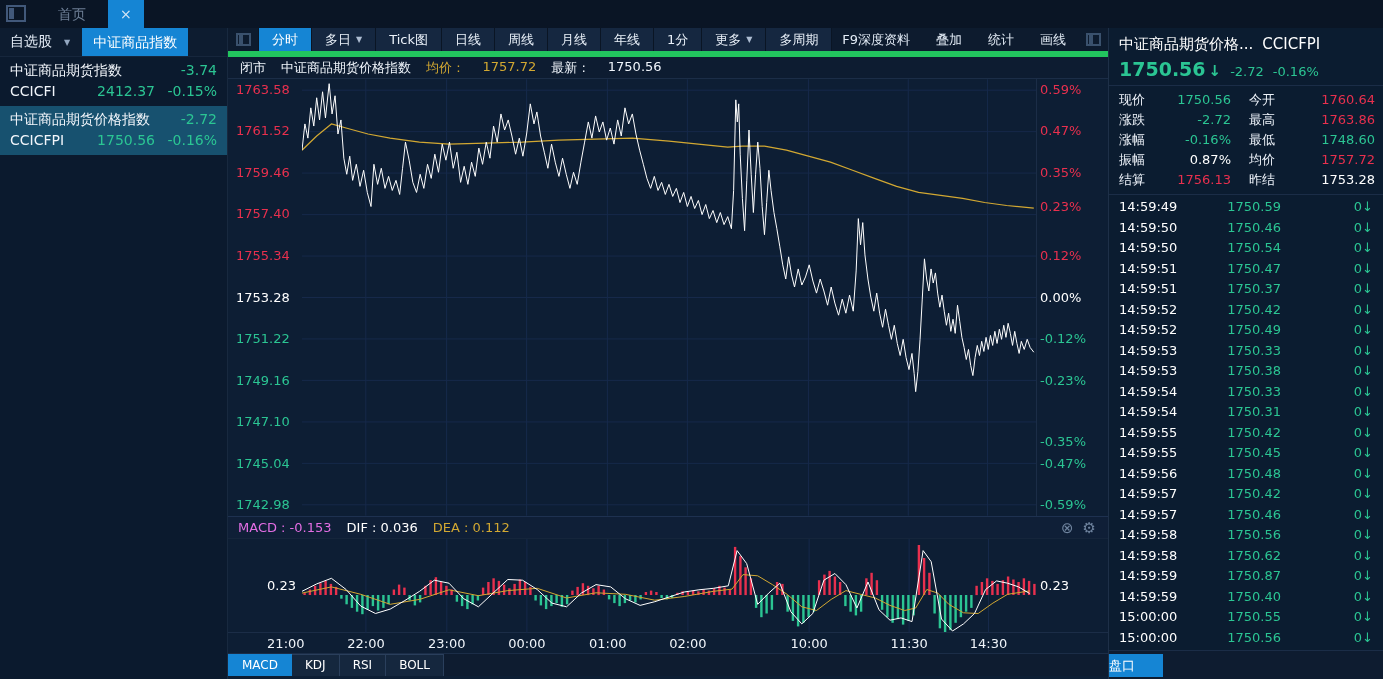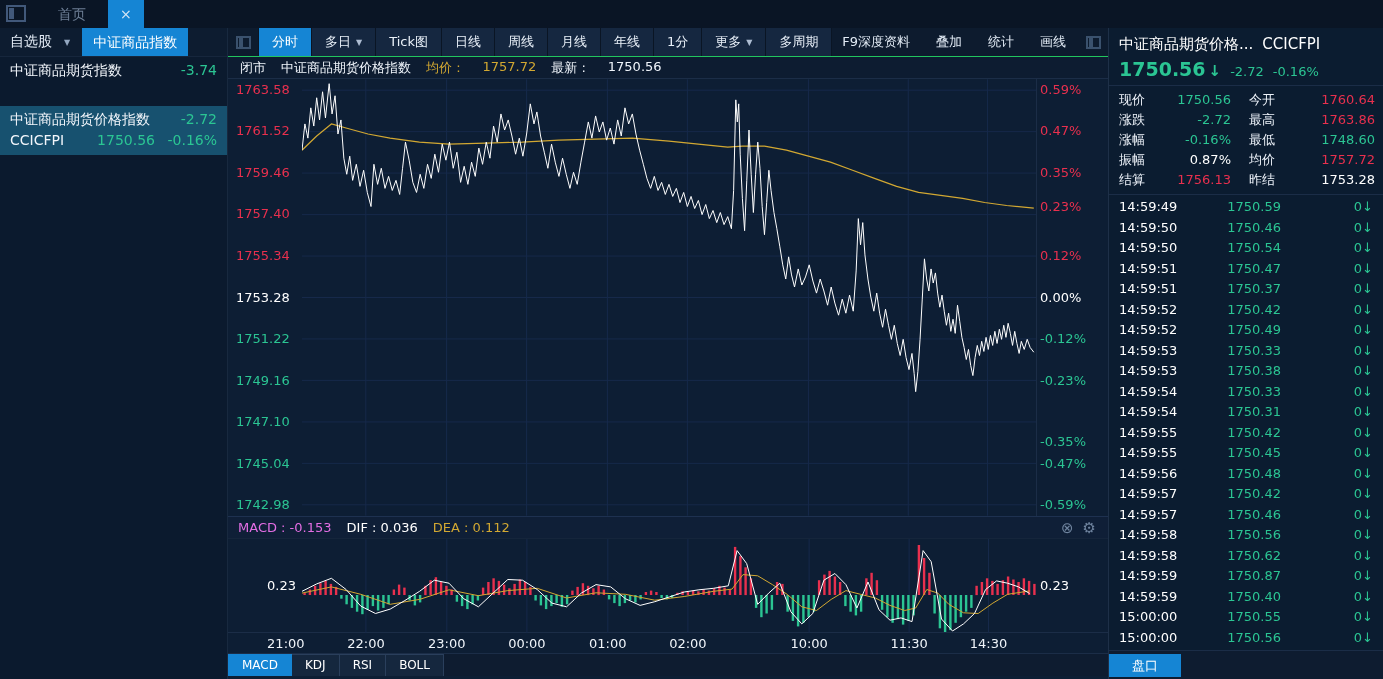--- a/index.html
+++ b/index.html
@@ -26,21 +26,21 @@
   .watch-item { height:49px; padding:3px 10px 0 10px; }
   .watch-item.selected { background:#17516f; }
   .watch-item .l1,.watch-item .l2 { display:flex; font-size:14px; line-height:21px; }
   .watch-item .nm,.watch-item .cd { flex:1; color:#f2f6fb; white-space:nowrap; overflow:hidden; }
   .watch-item .chg { width:62px; text-align:right; }
   .watch-item .pr  { width:76px; text-align:right; }
   .watch-item .pc  { width:62px; text-align:right; }
 
   
   #center { position:absolute; left:228px; top:28px; width:880px; bottom:0; background:#0d1e34; }
-  .toolbar { height:29px; background:#0d1b2e; border-bottom:1px solid #22c55e; display:flex; align-items:stretch; }
+  .toolbar { height:29px; background:#0d1b2e; border-bottom:6px solid #22c55e; display:flex; align-items:stretch; }
   .tool-icon { width:30px; display:flex; align-items:center; justify-content:center; }
   .tool-icon b { width:15px; height:13px; border:2px solid #3a516d; position:relative; display:block; }
   .tool-icon b i { position:absolute; left:1px; top:0; bottom:0; width:4px; background:#3a516d; }
   .tb-group { display:flex; }
   .tb-btn { font-size:13px; color:#eaf1f9; background:#152740; border-right:1px solid #0a1524; padding:0 13px; display:flex; align-items:center; gap:5px; }
   .tb-btn:first-child { border-left:1px solid #0a1524; }
   .tb-btn.active { background:#1585d4; color:#fff; }
   .tb-btn .caret { font-size:8px; color:#aebdd2; }
   .tb-right { margin-left:auto; display:flex; align-items:center; gap:26px; font-size:13px; color:#e2ebf5; padding-right:12px; }
   .statusbar { height:22px; background:#0d1c31; border-bottom:1px solid #1b2d47; display:flex; align-items:center; gap:15px; padding-left:12px; font-size:13px; color:#f0f5fb; }
@@ -82,21 +82,21 @@
   .qs-val1 { width:66px; text-align:right; }
   .qs-lbl2 { width:46px; margin-left:18px; color:#eef3fa; }
   .qs-val2 { flex:1; text-align:right; }
   .qp-sales { height:452px; overflow:hidden; padding-top:2px; }
   .sale-row { display:flex; height:20.5px; line-height:20.5px; font-size:13px; padding:0 10px; }
   .sale-t { width:72px; color:#fff; }
   .sale-p { width:90px; text-align:right; }
   .sale-sp { flex:1; }
   .sale-v { width:36px; text-align:right; }
   .qp-bottom { position:absolute; left:0; right:0; bottom:0; height:29px; background:#0e1c30; border-top:1px solid #1b2d47; }
-  .pk-btn { position:absolute; left:0; top:3px; width:72px; height:23px; background:#1585d4; color:#fff; text-align:center; line-height:23px; font-size:13px; }
+  .pk-btn { position:absolute; left:0; top:3px; width:54px; height:23px; background:#1585d4; color:#fff; line-height:23px; font-size:13px; }
 </style>
 </head>
 <body>
 
 <div id="app">
 
   <header id="topbar">
     <div class="win-icon">
         <i></i>
       </div>
@@ -111,20 +111,25 @@
       <div class="group-sel">
         <span>自选股</span>
         <span class="caret">▼</span>
       </div>
       <div class="group-tab">中证商品指数</div>
     </div>
     <div class="watch-item">
       <div class="l1">
         <span class="nm">中证商品期货指数</span>
         <span class="chg down">-3.74</span>
+      </div>
+      <div class="l2">
+        <span class="cd">CCICFI</span>
+        <span class="pr down">2412.37</span>
+        <span class="pc down">-0.15%</span>
       </div>
     </div>
     <div class="watch-item selected">
       <div class="l1">
         <span class="nm">中证商品期货价格指数</span>
         <span class="chg down">-2.72</span>
       </div>
       <div class="l2">
         <span class="cd">CCICFPI</span>
         <span class="pr down">1750.56</span>

